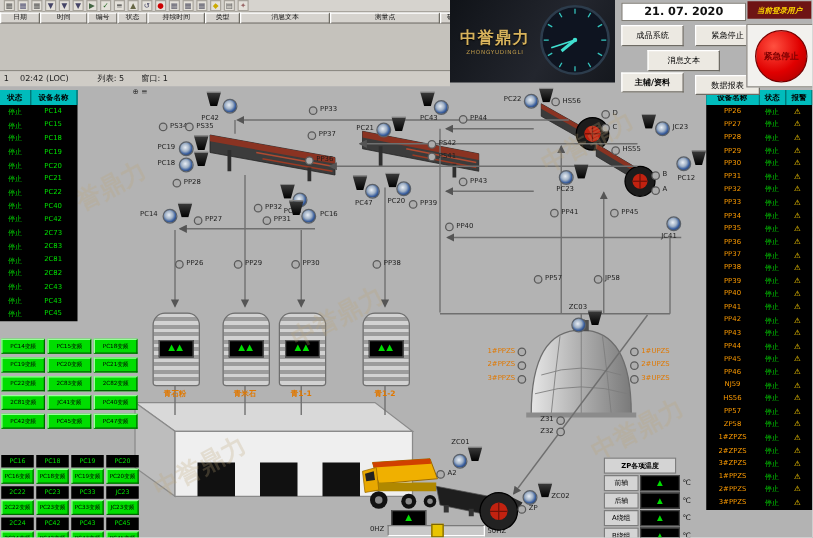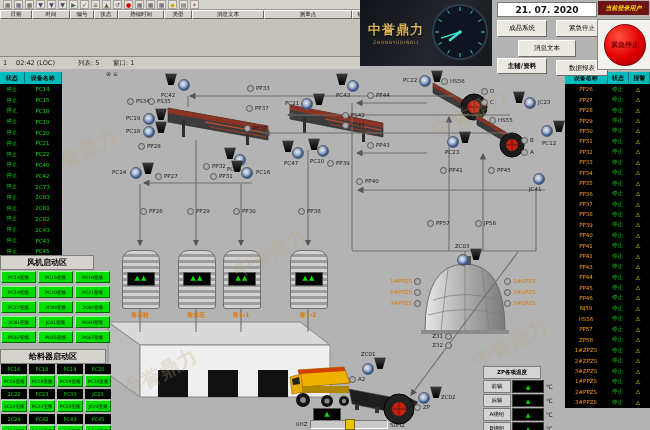--- a/index.html
+++ b/index.html
@@ -688,39 +688,37 @@
         <div class="tcell st-green" style="width: 21px;">停止</div>
         <div class="tcell warn" style="width: 20px;">⚠</div>
       </div>
       <div class="trow" style="height: 10.45px;">
         <div class="tcell nm-orange" style="width: 42px;">3#PPZS</div>
         <div class="tcell st-green" style="width: 21px;">停止</div>
         <div class="tcell warn" style="width: 20px;">⚠</div>
       </div>
     </div>
 
-  <div class="zone-title z1">风机启动区</div>
   <div class="fan-zone" id="fanZone">
       <div class="gbtn">PC14变频</div>
       <div class="gbtn">PC15变频</div>
       <div class="gbtn">PC18变频</div>
       <div class="gbtn">PC19变频</div>
       <div class="gbtn">PC20变频</div>
       <div class="gbtn">PC21变频</div>
       <div class="gbtn">PC22变频</div>
       <div class="gbtn">2C83变频</div>
       <div class="gbtn">2C82变频</div>
       <div class="gbtn">2C81变频</div>
       <div class="gbtn">JC41变频</div>
       <div class="gbtn">PC40变频</div>
       <div class="gbtn">PC42变频</div>
       <div class="gbtn">PC45变频</div>
       <div class="gbtn">PC47变频</div>
     </div>
-  <div class="zone-title z2">给料器启动区</div>
   <div class="feeder-zone" id="feederZone">
       <div class="fcell">
         <div class="fname">PC16</div>
         <div class="gbtn">PC16变频</div>
       </div>
       <div class="fcell">
         <div class="fname">PC18</div>
         <div class="gbtn">PC18变频</div>
       </div>
       <div class="fcell">

